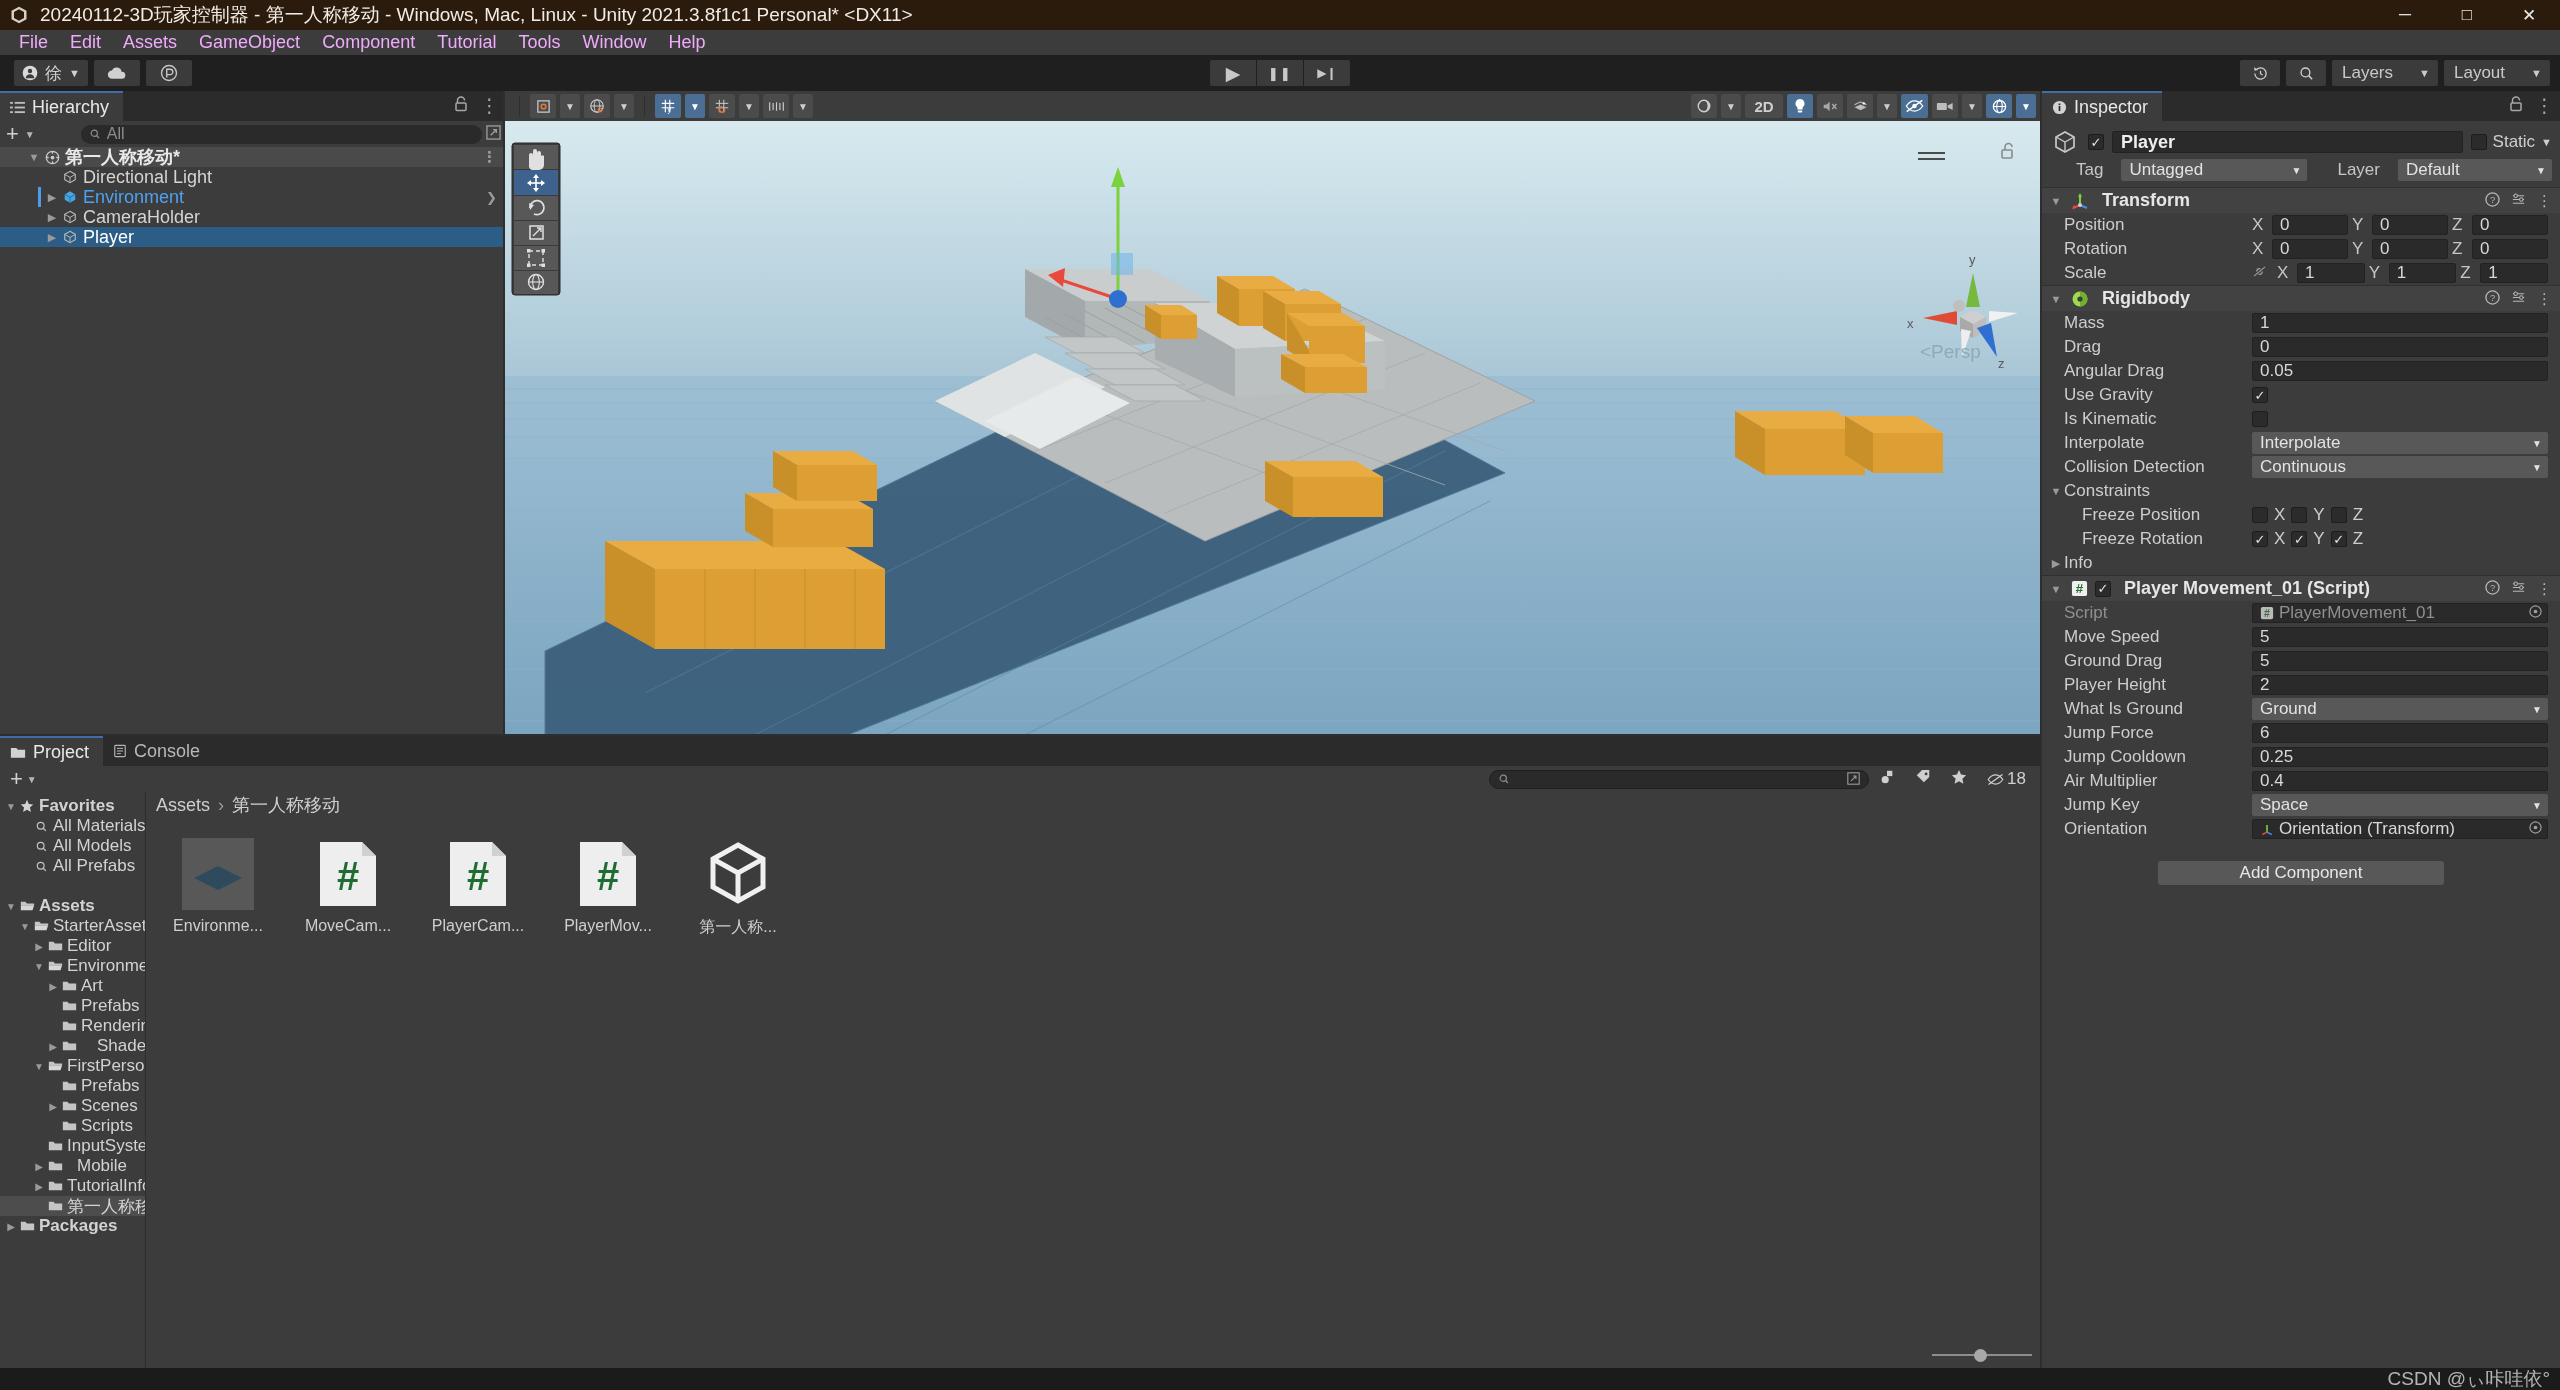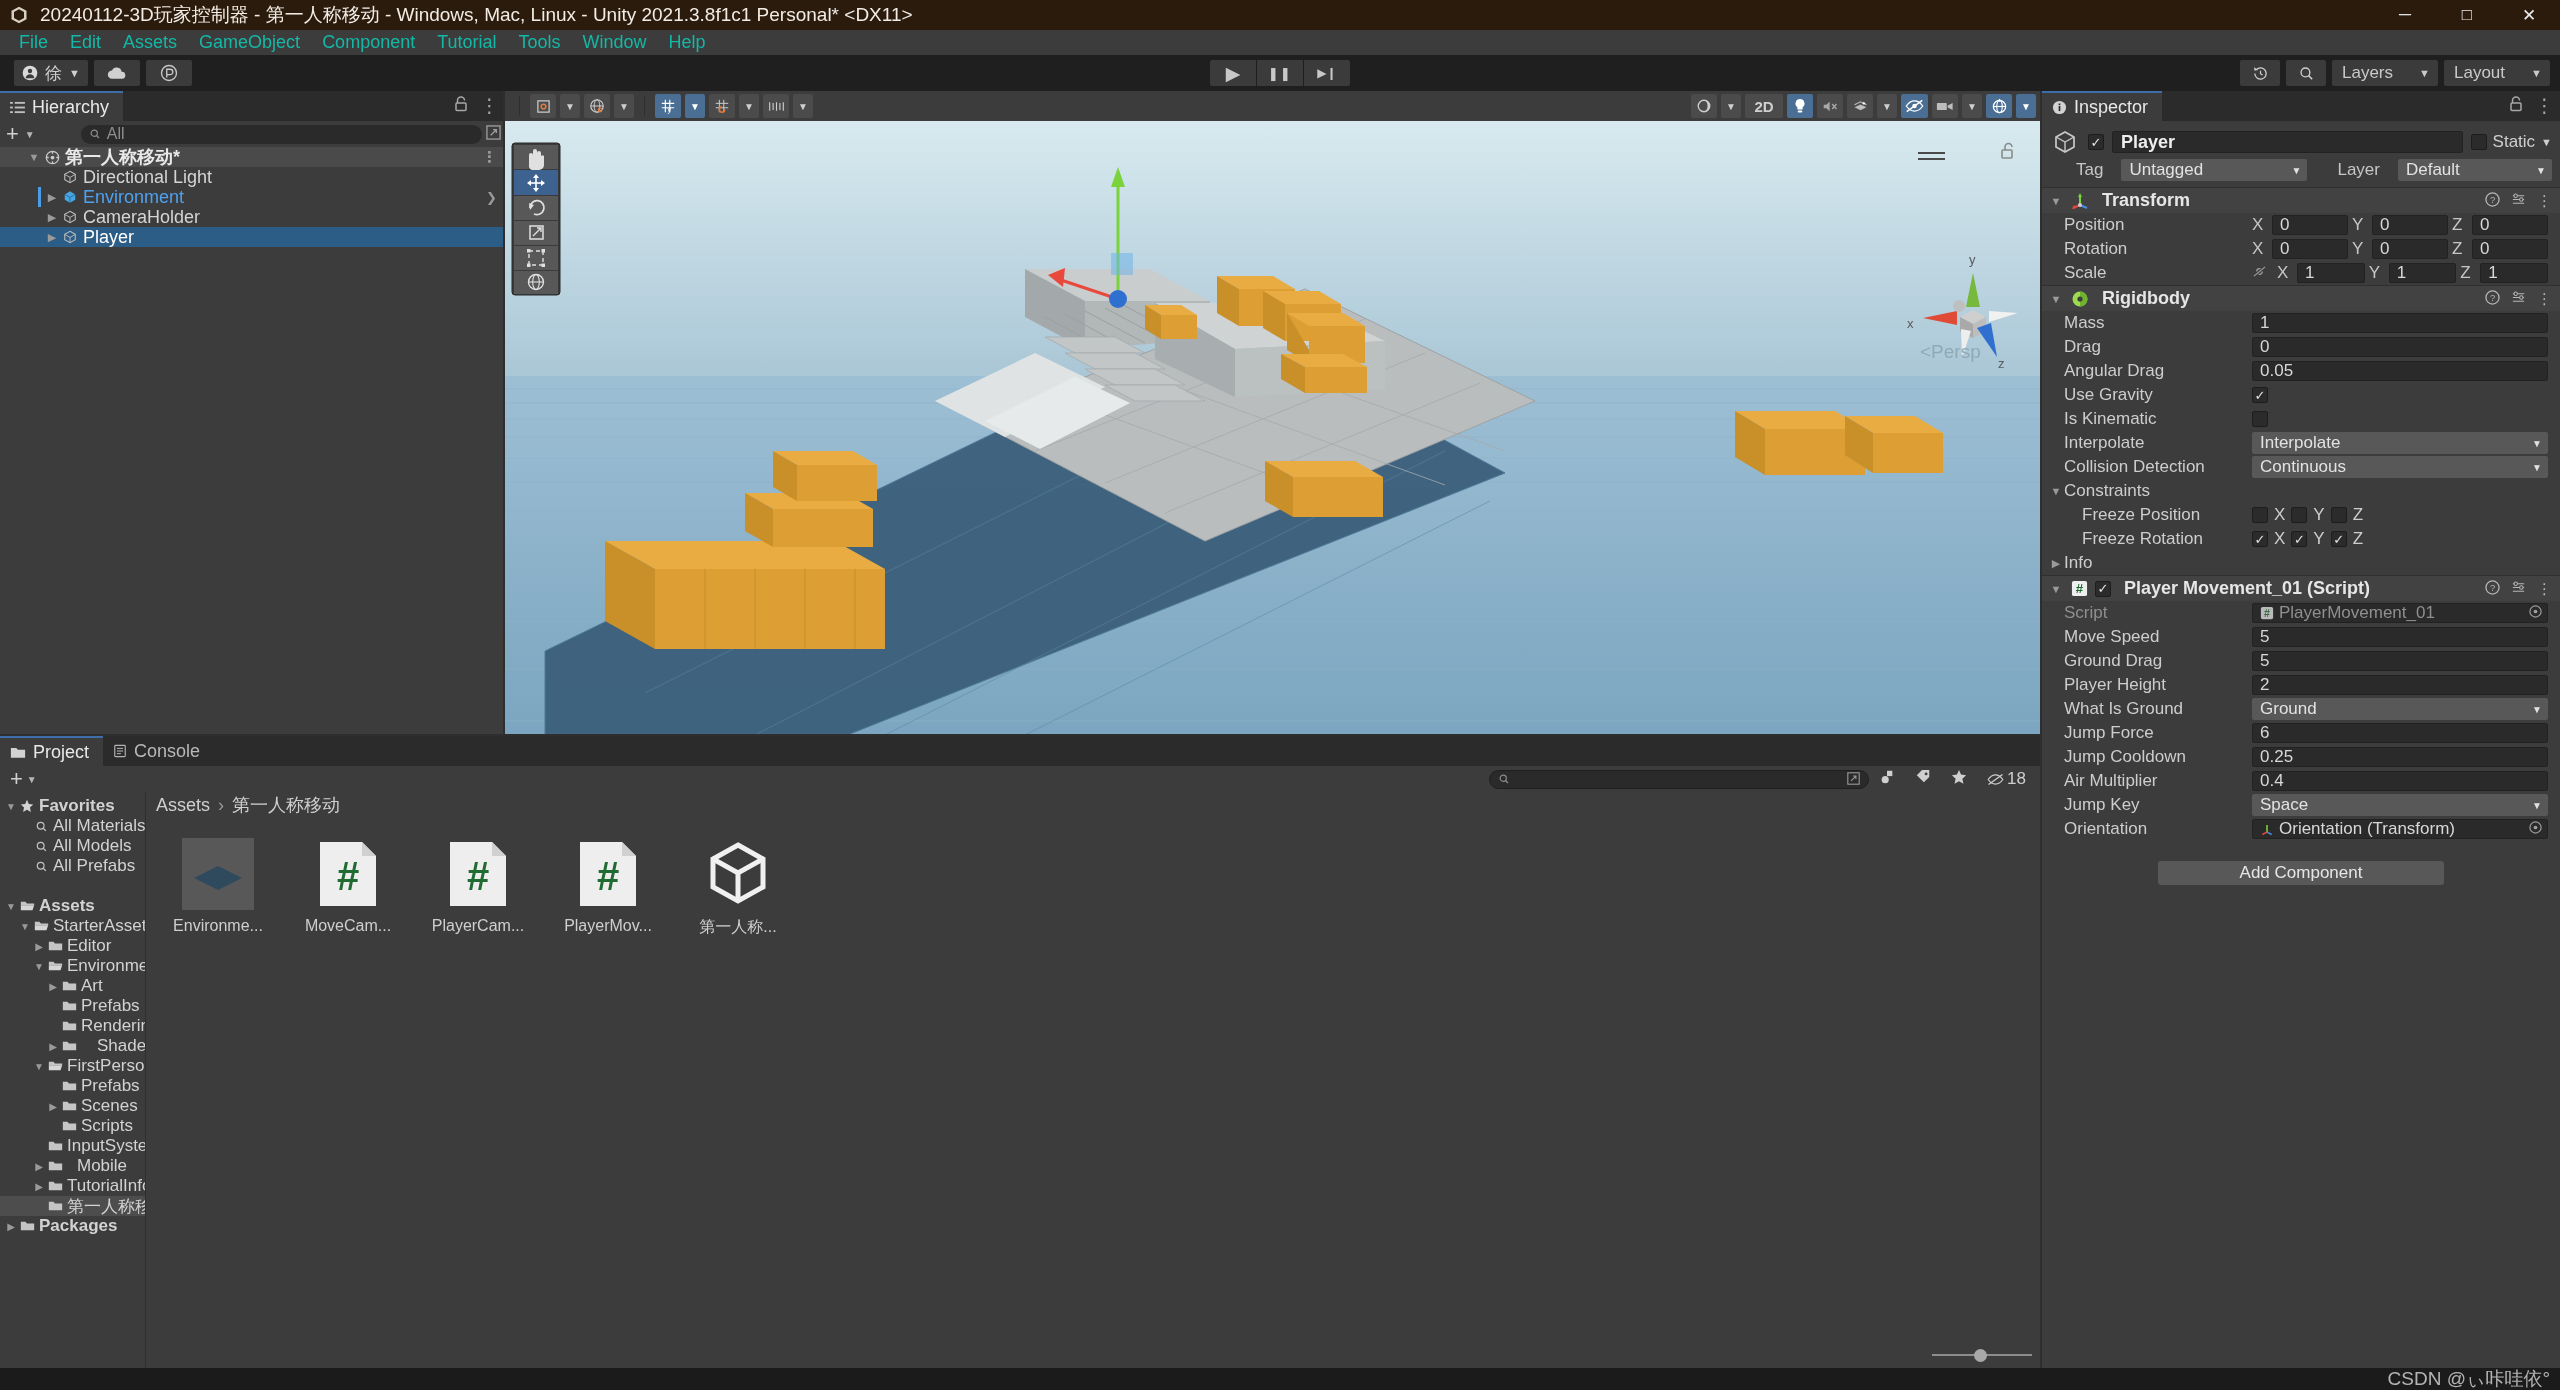--- a/index.html
+++ b/index.html
@@ -13,21 +13,21 @@
   #titlebar .tb-icon { width:26px; height:26px; margin-left:6px; display:flex;
     align-items:center; justify-content:center; }
   #titlebar .tb-title { margin-left:8px; font-size:19px; color:#f2ece4; white-space:nowrap; }
   #winbtns { position:absolute; right:0; top:0; height:30px; display:flex; }
   #winbtns div { width:62px; height:30px; display:flex; align-items:center;
     justify-content:center; color:#e8e8e8; font-size:17px; }
 
   
   #menubar { position:absolute; left:0; top:30px; width:2560px; height:25px;
     background:#3c3c3c; display:flex; align-items:center; padding-left:8px; }
-  #menubar .mi { padding:0 11px; height:25px; line-height:25px; font-size:18px; color:#14b8a6; cursor:default; }
+  #menubar .mi { padding:0 11px; height:25px; line-height:25px; font-size:18px; color:#f0abfc; cursor:default; }
 
   
   #toolbar { position:absolute; left:0; top:55px; width:2560px; height:36px;
     background:#1f1f1f; display:flex; align-items:center; }
   .tb-btn { height:26px; background:#3b3b3b; border-radius:2px; display:flex;
     align-items:center; justify-content:center; margin-left:6px; padding:0 8px; color:#d0d0d0; }
   #toolbar .left { display:flex; align-items:center; padding-left:8px; }
   #playgroup { position:absolute; left:50%; transform:translateX(-50%);
     display:flex; align-items:center; }
   #playgroup .pb { width:46px; height:26px; background:#3b3b3b; display:flex;

